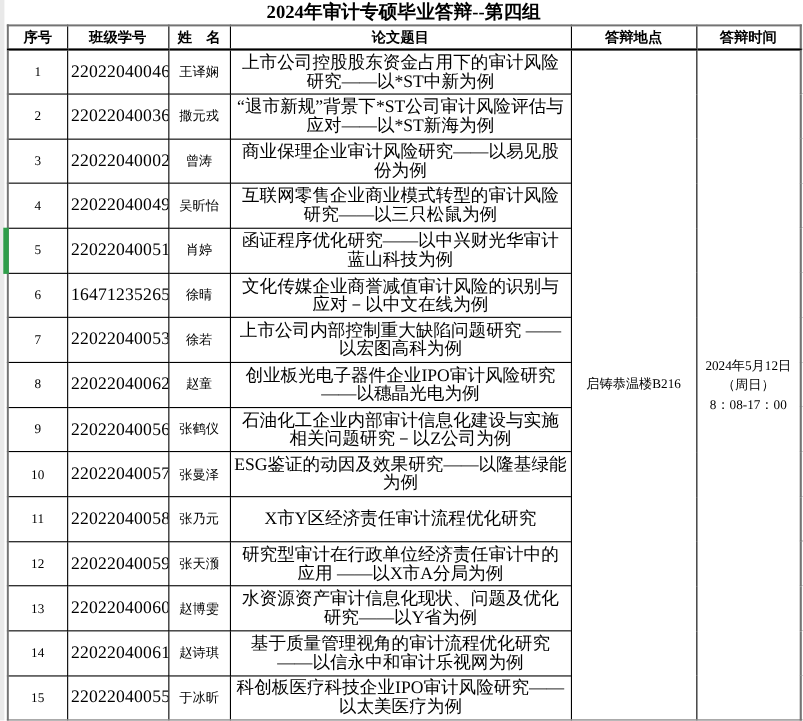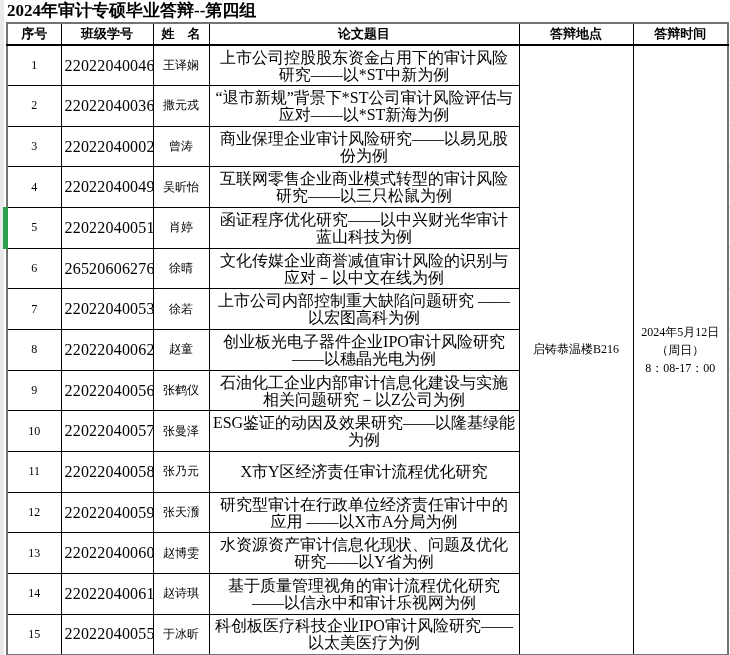--- a/index.html
+++ b/index.html
@@ -14,21 +14,21 @@
     position:absolute; left:0; top:0; width:4px; height:655px;
     background:#e9e9e9;
   }
   
   .grid-stubs {
     position:absolute; left:727px; top:44px; width:3px; height:611px;
     background:repeating-linear-gradient(to bottom, #d4d4d4 0 1px, transparent 1px 40.667px);
   }
   .sheet-title {
     position:absolute; left:7px; top:0; width:720px; height:22px;
-    font-weight:bold; font-size:17px; line-height:21px;
+    text-align:center; font-weight:bold; font-size:17px; line-height:21px;
     white-space:nowrap;
   }
   .table-wrap {
     position:absolute; left:6px; top:22px; width:723px; height:633px;
     overflow:hidden;
   }
   table.schedule {
     border-collapse:collapse; table-layout:fixed; width:721px;
     border:2px solid #737373;
   }
@@ -116,21 +116,21 @@
       <td class="c-thesis">互联网零售企业商业模式转型的审计风险研究——以三只松鼠为例</td>
     </tr>
     <tr>
       <td class="c-seq">5</td>
       <td class="c-id">22022040051</td>
       <td class="c-name">肖婷</td>
       <td class="c-thesis">函证程序优化研究——以中兴财光华审计蓝山科技为例</td>
     </tr>
     <tr>
       <td class="c-seq">6</td>
-      <td class="c-id">26520606276</td>
+      <td class="c-id">16471235265</td>
       <td class="c-name">徐晴</td>
       <td class="c-thesis">文化传媒企业商誉减值审计风险的识别与应对－以中文在线为例</td>
     </tr>
     <tr>
       <td class="c-seq">7</td>
       <td class="c-id">22022040053</td>
       <td class="c-name">徐若</td>
       <td class="c-thesis">上市公司内部控制重大缺陷问题研究 ——以宏图高科为例</td>
     </tr>
     <tr>

